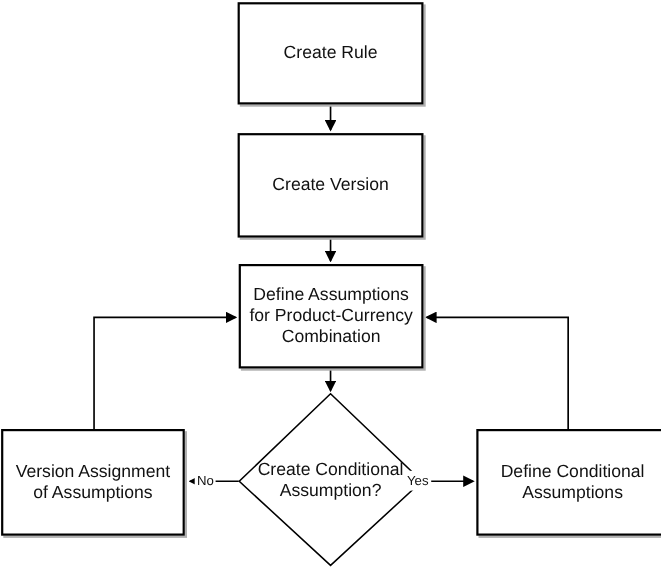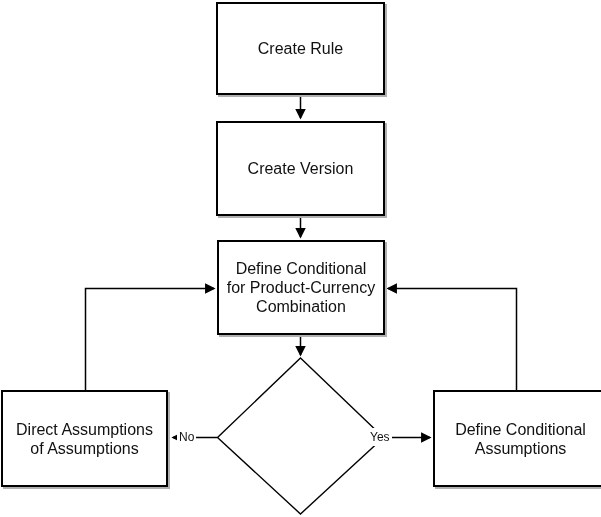--- a/index.html
+++ b/index.html
@@ -95,31 +95,34 @@
 
   <div class="node" id="node-create-version">
     <span>Create Version</span>
   </div>
 
   <div class="node" id="node-create-rule">
     <span>Create Rule</span>
   </div>
 
   <div class="node" id="node-define-assumptions">
-    <span>Define Conditional for Product-Currency Combination</span>
+    <span>Define Assumptions for Product-Currency Combination</span>
   </div>
 
   <div class="node" id="node-direct-assignment">
-    <span>Direct Assumptions of Assumptions</span>
+    <span>Version Assignment of Assumptions</span>
   </div>
 
   <div class="node" id="node-define-conditional">
     <span>Define Conditional Assumptions</span>
   </div>
 
+  <div class="diamond-label">
+    <span>Create Conditional Assumption?</span>
+  </div>
 
   <div class="edge-label" id="edge-label-no">
     <span>No</span>
   </div>
 
   <div class="edge-label" id="edge-label-yes">
     <span>Yes</span>
   </div>
 
 </div>

